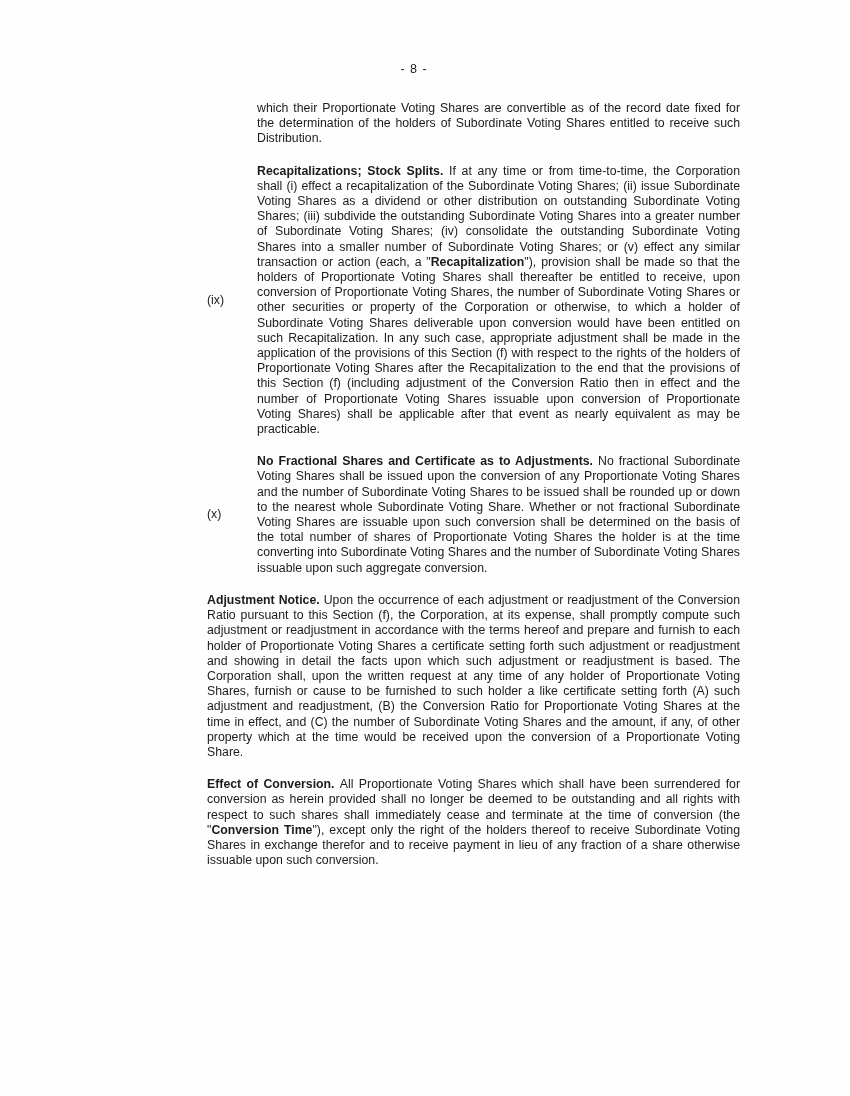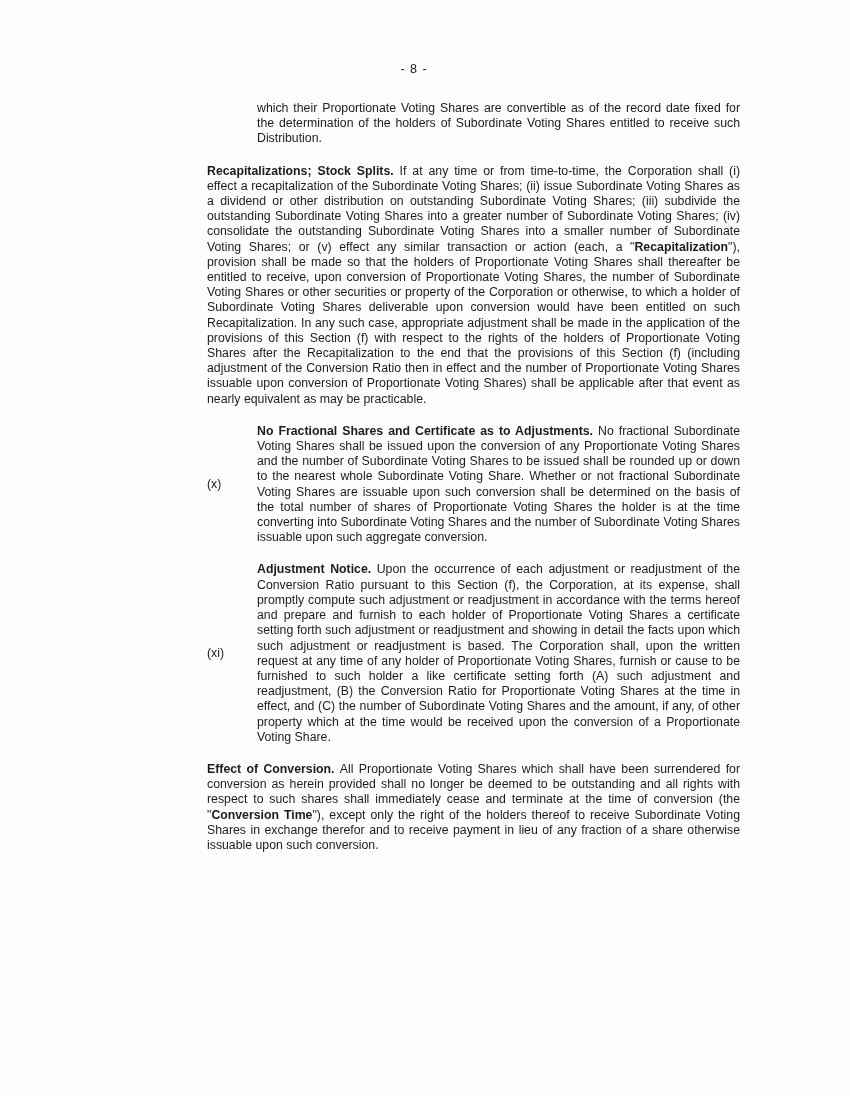--- a/index.html
+++ b/index.html
@@ -59,30 +59,30 @@
 
 <div class="page">
   <div class="page-number">- 8 -</div>
   <div class="content">
   <div class="para">
     <div class="para-label"></div>
     <div class="para-body"><span>which their Proportionate Voting Shares are convertible as of the record date fixed for the determination of the holders of Subordinate Voting Shares entitled to receive such Distribution.</span></div>
   </div>
 
   <div class="para">
+    <div class="para-label">(ix)</div>
     <div class="para-body"><span class="bold">Recapitalizations; Stock Splits. </span><span>If at any time or from time-to-time, the Corporation shall (i) effect a recapitalization of the Subordinate Voting Shares; (ii) issue Subordinate Voting Shares as a dividend or other distribution on outstanding Subordinate Voting Shares; (iii) subdivide the outstanding Subordinate Voting Shares into a greater number of Subordinate Voting Shares; (iv) consolidate the outstanding Subordinate Voting Shares into a smaller number of Subordinate Voting Shares; or (v) effect any similar transaction or action (each, a "</span><span class="bold">Recapitalization</span><span>"), provision shall be made so that the holders of Proportionate Voting Shares shall thereafter be entitled to receive, upon conversion of Proportionate Voting Shares, the number of Subordinate Voting Shares or other securities or property of the Corporation or otherwise, to which a holder of Subordinate Voting Shares deliverable upon conversion would have been entitled on such Recapitalization. In any such case, appropriate adjustment shall be made in the application of the provisions of this Section (f) with respect to the rights of the holders of Proportionate Voting Shares after the Recapitalization to the end that the provisions of this Section (f) (including adjustment of the Conversion Ratio then in effect and the number of Proportionate Voting Shares issuable upon conversion of Proportionate Voting Shares) shall be applicable after that event as nearly equivalent as may be practicable.</span></div>
   </div>
 
   <div class="para">
     <div class="para-label">(x)</div>
     <div class="para-body"><span class="bold">No Fractional Shares and Certificate as to Adjustments. </span><span>No fractional Subordinate Voting Shares shall be issued upon the conversion of any Proportionate Voting Shares and the number of Subordinate Voting Shares to be issued shall be rounded up or down to the nearest whole Subordinate Voting Share. Whether or not fractional Subordinate Voting Shares are issuable upon such conversion shall be determined on the basis of the total number of shares of Proportionate Voting Shares the holder is at the time converting into Subordinate Voting Shares and the number of Subordinate Voting Shares issuable upon such aggregate conversion.</span></div>
   </div>
 
   <div class="para">
-    <div class="para-label">(xi)</div>
     <div class="para-body"><span class="bold">Adjustment Notice. </span><span>Upon the occurrence of each adjustment or readjustment of the Conversion Ratio pursuant to this Section (f), the Corporation, at its expense, shall promptly compute such adjustment or readjustment in accordance with the terms hereof and prepare and furnish to each holder of Proportionate Voting Shares a certificate setting forth such adjustment or readjustment and showing in detail the facts upon which such adjustment or readjustment is based. The Corporation shall, upon the written request at any time of any holder of Proportionate Voting Shares, furnish or cause to be furnished to such holder a like certificate setting forth (A) such adjustment and readjustment, (B) the Conversion Ratio for Proportionate Voting Shares at the time in effect, and (C) the number of Subordinate Voting Shares and the amount, if any, of other property which at the time would be received upon the conversion of a Proportionate Voting Share.</span></div>
   </div>
 
   <div class="para">
     <div class="para-body"><span class="bold">Effect of Conversion. </span><span>All Proportionate Voting Shares which shall have been surrendered for conversion as herein provided shall no longer be deemed to be outstanding and all rights with respect to such shares shall immediately cease and terminate at the time of conversion (the "</span><span class="bold">Conversion Time</span><span>"), except only the right of the holders thereof to receive Subordinate Voting Shares in exchange therefor and to receive payment in lieu of any fraction of a share otherwise issuable upon such conversion.</span></div>
   </div>
 </div>
 </div>
 
 </body></html>

